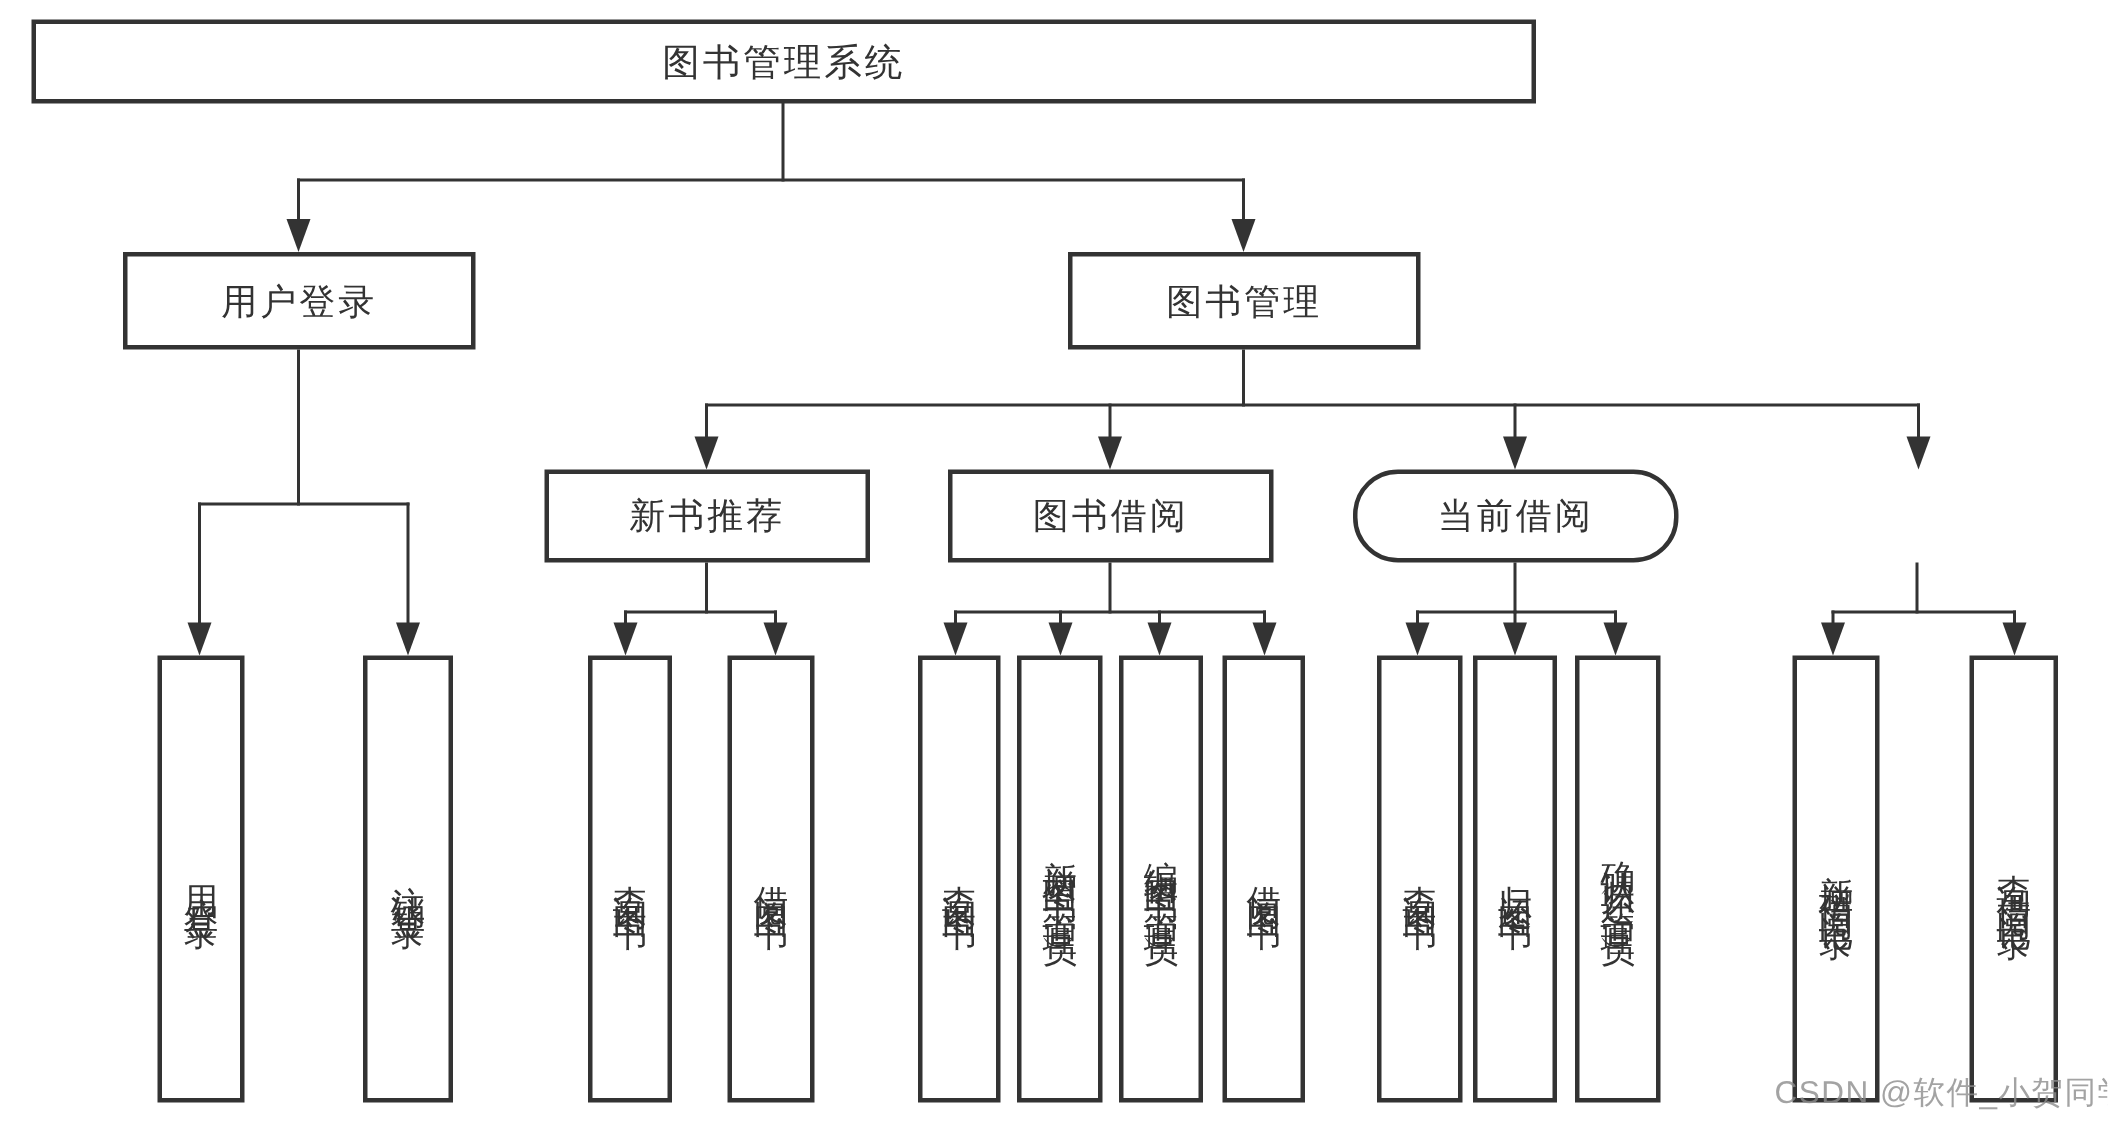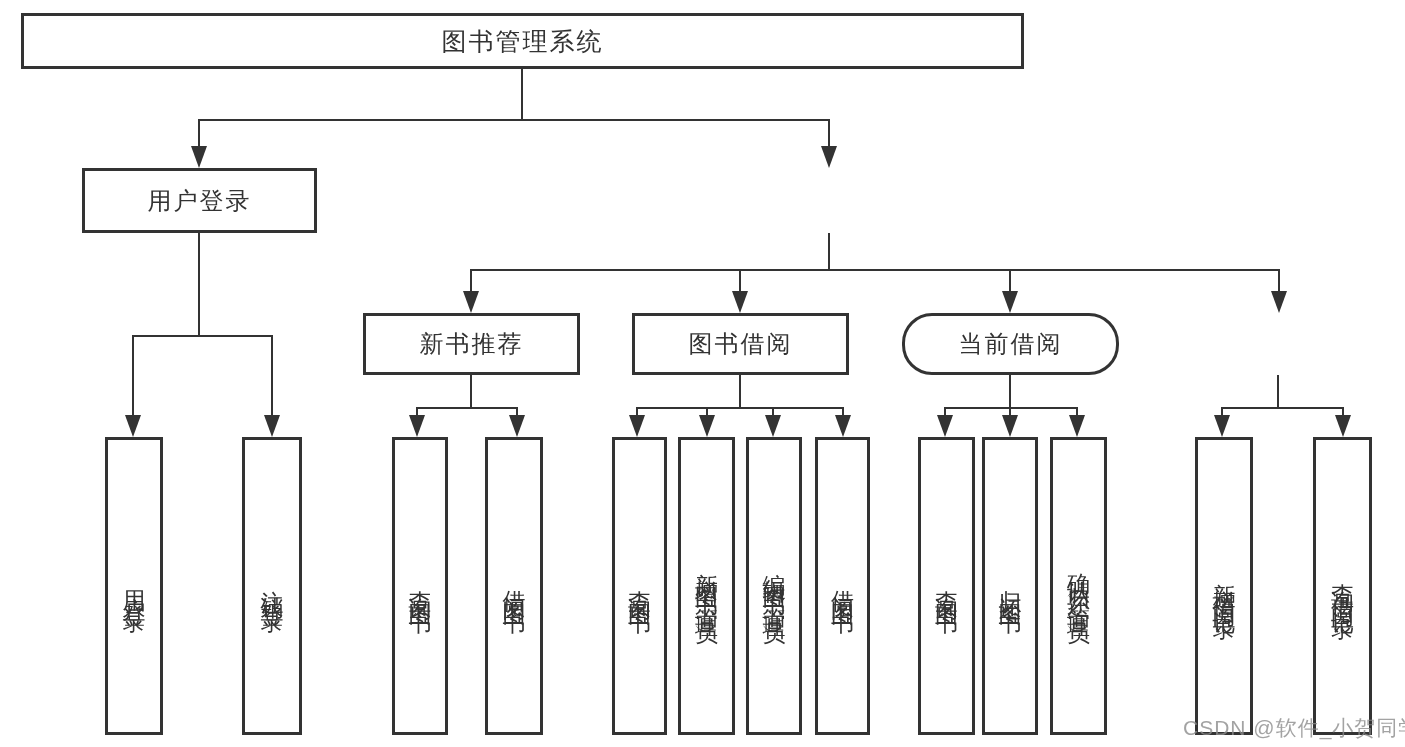--- a/index.html
+++ b/index.html
@@ -49,20 +49,23 @@
 <div id="canvas">
 
   <div class="node" style="left:21px; top:13px; width:1003px; height:56px; font-size:25px;">
     <span>图书管理系统</span>
   </div>
 
   <div class="node" style="left:82px; top:168px; width:235px; height:65px;">
     <span>用户登录</span>
   </div>
 
+  <div class="node" style="left:712px; top:168px; width:235px; height:65px;">
+    <span>图书管理</span>
+  </div>
 
   <div class="node" style="left:363px; top:313px; width:217px; height:62px;">
     <span>新书推荐</span>
   </div>
 
   <div class="node" style="left:632px; top:313px; width:217px; height:62px;">
     <span>图书借阅</span>
   </div>
 
   <div class="node" style="left:902px; top:313px; width:217px; height:62px;border-radius:30px;">

